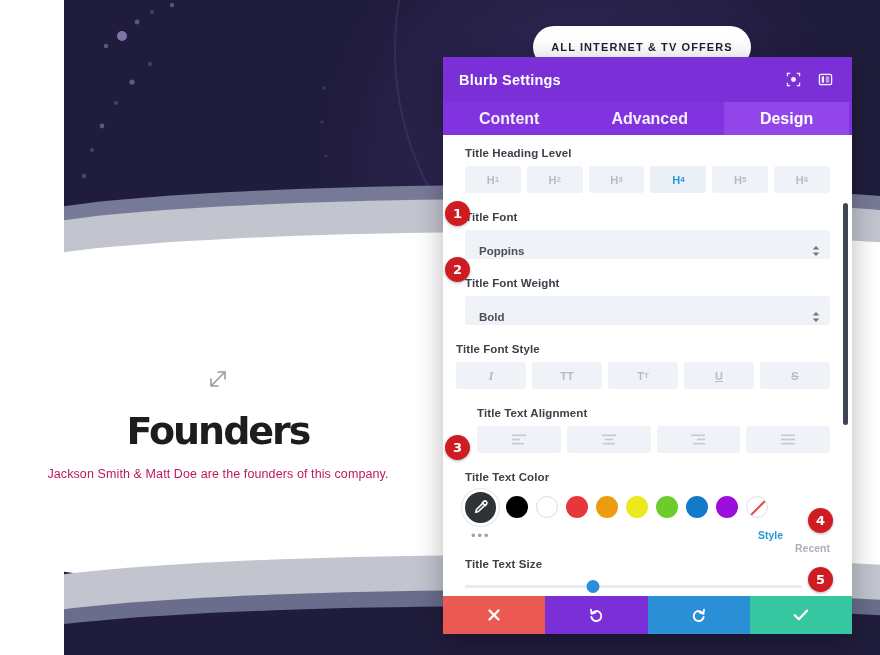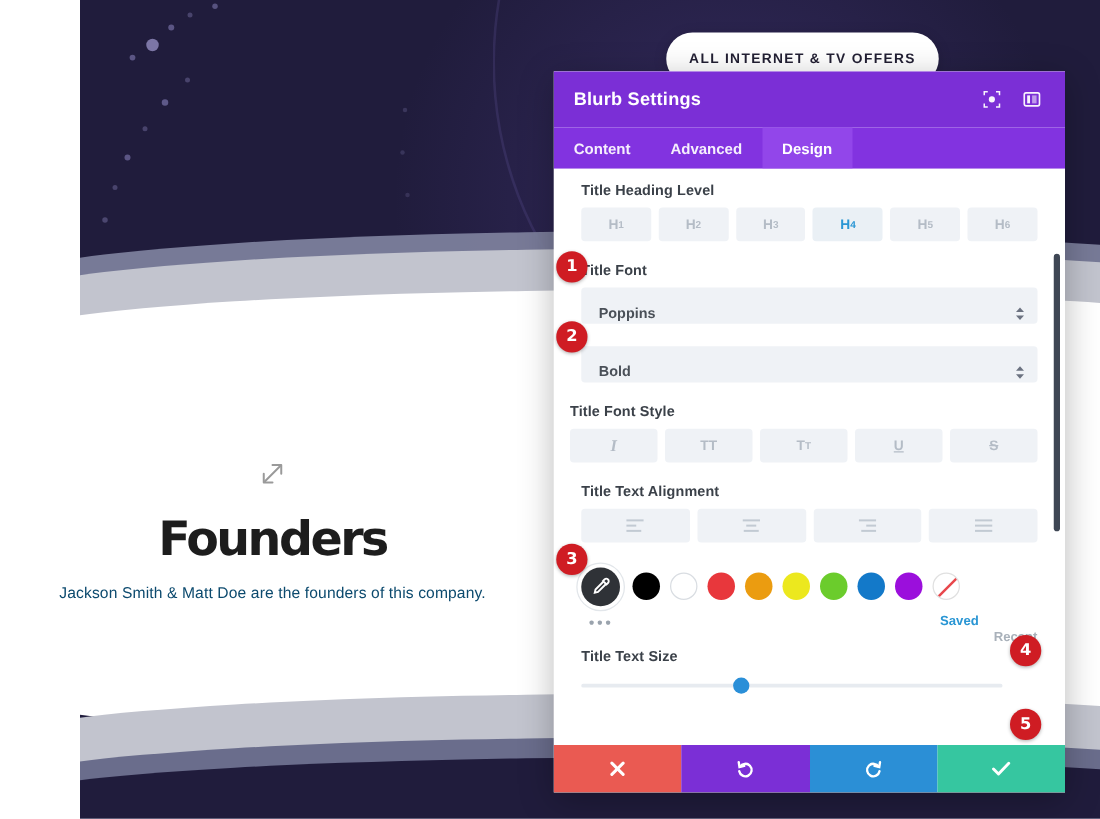--- a/index.html
+++ b/index.html
@@ -95,21 +95,21 @@
     width: 436px;
     text-align: center;
   }
   .blurb-icon { height: 48px; display:flex; align-items:center; justify-content:center; }
   .blurb-title {
     font-size: 38px; font-weight: bold; letter-spacing: -2px;
     color: #1d1d1d; margin-top: 6px;
     font-family: "DejaVu Sans", sans-serif;
   }
   .blurb-desc {
-    font-size: 12.5px; color: #0c4a6e; margin-top: 14px;
+    font-size: 12.5px; color: #be185d; margin-top: 14px;
     letter-spacing: .1px;
   }
 
   
   .modal {
     position: absolute; left: 443px; top: 57px;
     width: 409px; height: 577px;
     background: #ffffff;
     box-shadow: 0 6px 26px rgba(0,0,0,.28);
     display: flex; flex-direction: column;
@@ -128,23 +128,23 @@
     width: 22px; height: 22px; margin-left: 10px;
     display: flex; align-items: center; justify-content: center;
     cursor: pointer; opacity: .95;
   }
 
   .tabs {
     height: 33px; background: #8233e0;
     display: flex; flex: 0 0 auto;
   }
   .tab {
-    padding: 0 16px; height: 33px;
+    padding: 0 36px; height: 33px;
     display: flex; align-items: center;
-    color: #ffffff; font-size: 12px; font-weight: bold;
+    color: #ffffff; font-size: 16px; font-weight: bold;
     cursor: pointer; opacity: .92;
   }
   .tab.active { background: #9246ea; opacity: 1; }
 
   .panel-body {
     flex: 1 1 auto; position: relative;
     background: #fff; overflow: hidden;
     padding: 12px 0 0 0;
   }
   .scroll-track {
@@ -367,20 +367,21 @@
           <span class="spinner">
             <svg width="8" height="12" viewBox="0 0 8 12">
               <polygon points="4,1 7.2,4.6 0.8,4.6" fill="#6b7280"></polygon>
               <polygon points="4,11 7.2,7.4 0.8,7.4" fill="#6b7280"></polygon>
             </svg>
           </span>
         </div>
       </div>
 
       <div class="field" style="margin-top:18px;">
+        <div class="field-label">Title Font Weight</div>
         <div class="select">
           <span class="val">Bold</span>
           <span class="spinner">
             <svg width="8" height="12" viewBox="0 0 8 12">
               <polygon points="4,1 7.2,4.6 0.8,4.6" fill="#6b7280"></polygon>
               <polygon points="4,11 7.2,7.4 0.8,7.4" fill="#6b7280"></polygon>
             </svg>
           </span>
         </div>
       </div>
@@ -389,21 +390,21 @@
         <div class="field-label">Title Font Style</div>
         <div class="seg-row">
           <div class="seg" style="font-style:italic;font-family:'Liberation Serif',serif;font-size:13px;">I</div>
           <div class="seg" style="font-size:11px;">TT</div>
           <div class="seg" style="font-size:11px;">T<span style="font-size:8px;">T</span></div>
           <div class="seg" style="text-decoration:underline;font-size:11px;">U</div>
           <div class="seg" style="text-decoration:line-through;font-size:11px;">S</div>
         </div>
       </div>
 
-      <div class="field" style="margin-top:18px;">
+      <div class="field" style="margin-top:18px;margin-left:12px;">
         <div class="field-label">Title Text Alignment</div>
         <div class="seg-row">
           <div class="seg">
             <svg width="14" height="11" viewBox="0 0 14 11">
                 <g fill="#c2cad3">
               <rect x="0" y="0.5" width="14" height="1.6"></rect>
                   <rect x="0" y="4.7" width="8" height="1.6"></rect>
                   <rect x="0" y="8.9" width="12" height="1.6"></rect>
             </g>
               </svg>
@@ -432,20 +433,21 @@
               <rect x="0" y="0.5" width="14" height="1.6"></rect>
                   <rect x="0" y="4.7" width="14" height="1.6"></rect>
                   <rect x="0" y="8.9" width="14" height="1.6"></rect>
             </g>
               </svg>
           </div>
         </div>
       </div>
 
       <div class="field" style="margin-top:18px;">
+        <div class="field-label">Title Text Color</div>
         <div class="color-row">
           <div class="eyedrop">
             <svg width="16" height="16" viewBox="0 0 16 16">
               <g stroke="#ffffff" stroke-width="1.5" fill="none" stroke-linecap="round">
                 <path d="M10.6 2.6a1.9 1.9 0 0 1 2.8 2.8l-1.2 1.2-2.8-2.8z"></path>
                 <path d="M9.4 4.6 3.4 10.6l-.6 2.6 2.6-.6 6-6"></path>
               </g>
             </svg>
           </div>
           <div class="swatch" style="background:#000000"></div>
@@ -453,21 +455,21 @@
           <div class="swatch" style="background:#e8373c"></div>
           <div class="swatch" style="background:#eb9c10"></div>
           <div class="swatch" style="background:#ece81e"></div>
           <div class="swatch" style="background:#6bcc2c"></div>
           <div class="swatch" style="background:#1379c9"></div>
           <div class="swatch" style="background:#9b0fdc"></div>
           <div class="swatch none"></div>
         </div>
         <div class="color-meta">
           <span class="dots3">•••</span>
-          <span class="meta-link saved">Saved</span>
+          <span class="meta-link saved">Style</span>
           <span class="meta-link recent">Recent</span>
         </div>
       </div>
 
       <div class="field" style="margin-top:14px;">
         <div class="field-label">Title Text Size</div>
         <div class="slider-row">
           <div class="slider">
             <div class="slider-track"></div>
             <div class="slider-handle" style="left:38%"></div>

